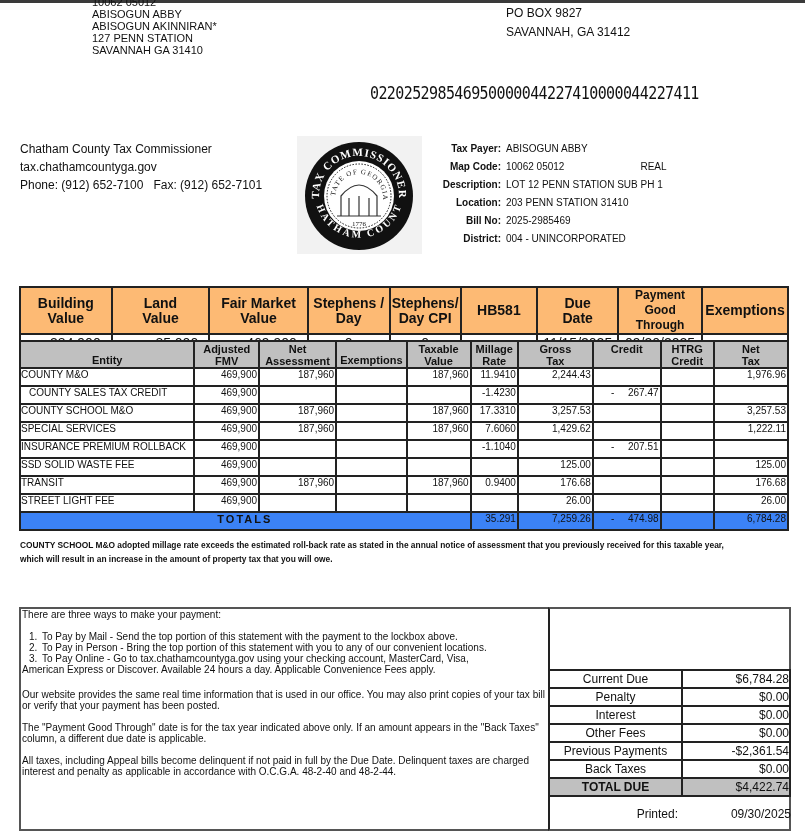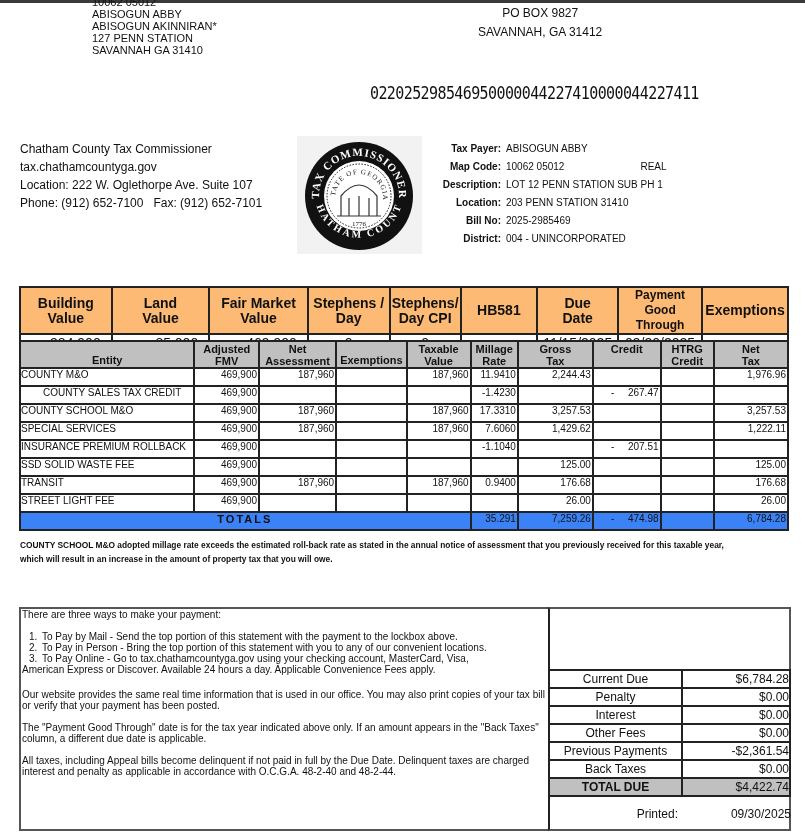--- a/index.html
+++ b/index.html
@@ -2,21 +2,21 @@
 <html><head>
 <meta charset="utf-8">
 <style>
   * { box-sizing: border-box; margin: 0; padding: 0; }
   html, body { width: 805px; height: 832px; background: #ffffff; overflow: hidden; }
   body { position: relative; font-family: "Liberation Sans", sans-serif; color: #111; }
   .abs { position: absolute; }
 
   
   .mail { left: 92px; top: -4px; font-size: 11px; line-height: 12px; }
-  .remit { left: 478px; top: 4px; font-size: 12px; line-height: 19px; text-align: center; }
+  .remit { left: 506px; top: 4px; font-size: 12px; line-height: 19px; }
   .scanline { left: 370px; top: 83px; font-family: "DejaVu Sans Mono", monospace; font-size: 15px; letter-spacing: -0.6px; transform: scaleY(1.15); transform-origin: left top; }
 
   .office { left: 20px; top: 140px; font-size: 12px; line-height: 18px; }
   .office .gap { display: inline-block; width: 10px; }
 
   .seal { left: 297px; top: 136px; width: 125px; height: 118px; background: #f2f2f2; }
 
   .info { left: 420px; top: 140px; font-size: 10px; line-height: 18px; }
   .info-row { display: flex; }
   .info-row .lbl { width: 86px; text-align: right; font-weight: bold; padding-right: 5px; white-space: nowrap; }
@@ -27,21 +27,21 @@
   table { border-collapse: collapse; }
   .t1 { position: absolute; left: 19px; top: 286px; width: 770px; font-size: 14px; }
   .t1 th { background: #fdba74; border: 2px solid #222; font-weight: bold; line-height: 15px; height: 34px; text-align: center; }
   .t1 td { border: 2px solid #222; height: 18px; line-height: 14px; text-align: right; padding-right: 10px; }
   .t1 td.c { text-align: center; padding-right: 0; }
 
   .t2 { position: absolute; left: 19px; top: 340px; width: 770px; font-size: 10px; }
   .t2 th { background: #c0c0c0; border: 2px solid #222; font-weight: bold; font-size: 11px; line-height: 12px; height: 27px; text-align: center; vertical-align: top; padding-top: 1px; }
   .t2 td { border: 2px solid #222; height: 18px; line-height: 12px; text-align: right; vertical-align: top; padding-right: 1px; white-space: nowrap; }
   .t2 td.ent { text-align: left; padding-left: 0; }
-  .t2 td.ent.sub { padding-left: 22px; border-radius: 9px; }
+  .t2 td.ent.sub { padding-left: 8px; border-radius: 9px; }
   .t2 td.cred { text-align: left; padding-left: 17px; }
   .t2 td.cred .dash { display: inline-block; width: 17px; }
   .t2 tr.tot td { background: #3b82f6; }
   .t2 td.totlbl { text-align: center; font-weight: bold; font-size: 11px; letter-spacing: 2px; }
 
   .notice { left: 20px; top: 538px; width: 770px; font-size: 9px; font-weight: bold; line-height: 14px; transform: scaleX(0.93); transform-origin: left top; }
 
   
   .ways { left: 19px; top: 607px; width: 530px; height: 224px; border: 2px solid #555; border-right: 1px solid #222; font-size: 10px; line-height: 11px; padding-left: 1px; }
   .ways p { margin: 0; }
@@ -78,21 +78,20 @@
 <div class="abs remit">
   <div>PO BOX 9827</div>
   <div>SAVANNAH, GA 31412</div>
 </div>
 
 <div class="abs scanline">022025298546950000044227410000044227411</div>
 
 <div class="abs office">
   <div>Chatham County Tax Commissioner</div>
   <div>tax.chathamcountyga.gov</div>
-  <div>Location: 222 W. Oglethorpe Ave. Suite 107</div>
   <div><span>Phone: (912) 652-7100</span><span class="gap"></span><span>Fax: (912) 652-7101</span></div>
 </div>
 
 <div class="abs seal">
   <svg width="125" height="118" viewBox="0 0 125 118">
     <defs>
       <path id="arcTop" d="M 22 60 A 40 40 0 0 1 102 60"></path>
       <path id="arcBot" d="M 26 66 A 37 37 0 0 0 98 66"></path>
       <path id="arcIn" d="M 38 62 A 24 24 0 0 1 86 62"></path>
     </defs>

